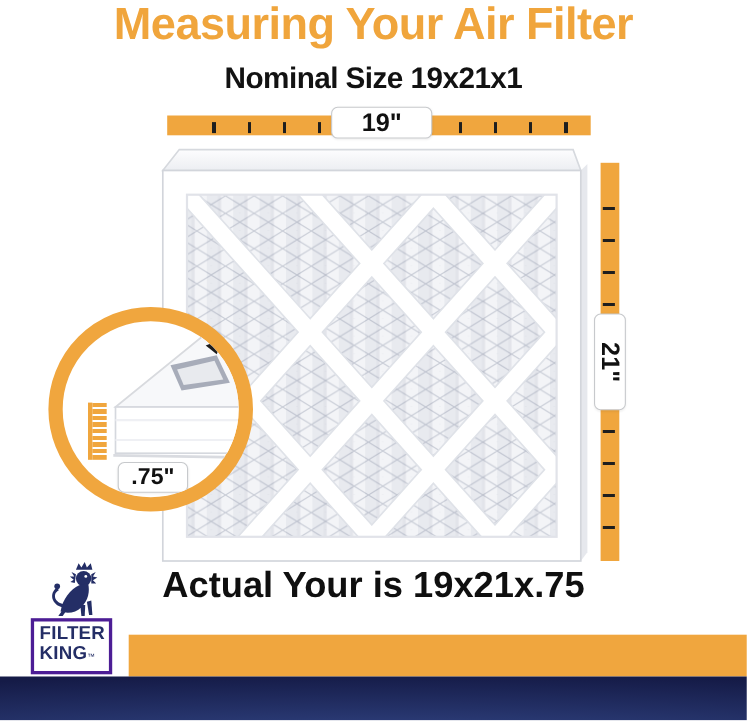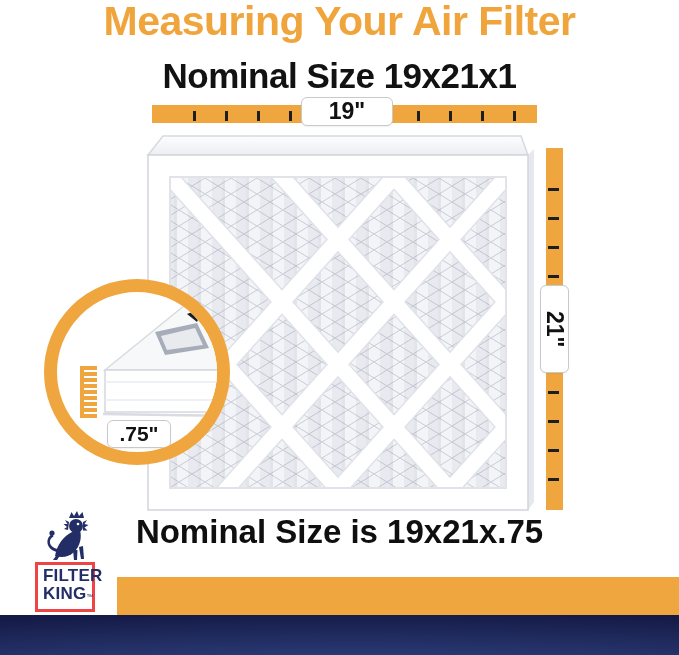--- a/index.html
+++ b/index.html
@@ -7,21 +7,21 @@
   .canvas {
     position:relative; width:679px; height:655px; background:#ffffff;
     overflow:hidden; font-family:Liberation Sans, sans-serif;
   }
   .page-title {
     position:absolute; top:-2px; left:0; right:0; text-align:center;
     font-size:41px; font-weight:700; letter-spacing:-0.5px; color:#F0A53C;
   }
   .nominal {
     position:absolute; top:56px; left:0; right:0; text-align:center;
-    font-size:35px; font-weight:800; letter-spacing:-0.5px; color:#121212;
+    font-size:27px; font-weight:800; letter-spacing:-0.5px; color:#121212;
   }
   .actual {
     position:absolute; top:513px; left:0; right:0; text-align:center;
     font-size:33px; font-weight:800; letter-spacing:0px; color:#0f0f0f;
   }
   
   .h-ruler { position:absolute; left:152px; top:105px; width:385px; height:18px; background:#F0A63E; z-index:2; }
   .h-ruler::after {
     content:""; position:absolute; left:12px; right:12px; top:6px; bottom:2px;
     background:repeating-linear-gradient(90deg, transparent 0 29px, #1e1e1e 29px 32px);
@@ -52,21 +52,21 @@
   .mag-svg { position:absolute; left:0; top:0; width:160px; height:160px; }
   .mini-ruler {
     position:absolute; left:23px; top:74px; width:17px; height:52px;
     background:repeating-linear-gradient(180deg, #F0A63E 0 4px, #ffffff 4px 6px);
     border-left:4px solid #F0A63E;
   }
   
   .logo { position:absolute; left:20px; top:509px; width:90px; z-index:2; }
   .lion { display:block; margin:0 auto 1px auto; }
   .logo-box {
-    width:60px; margin:0 auto; background:#ffffff; border:3px solid #ef4444;
+    width:74px; margin:0 auto; background:#ffffff; border:3px solid #4c1d95;
     padding:2px 5px 3px 5px; color:#242E66; font-weight:800; font-size:17px;
     line-height:18px; letter-spacing:0.2px;
   }
   .logo-box .tm { font-size:7px; font-weight:400; vertical-align:baseline; }
   
   .band-orange { position:absolute; left:117px; top:577px; width:562px; height:38px; background:#F0A63E; }
   .band-blue {
     position:absolute; left:0; top:615px; width:679px; height:40px;
     background:radial-gradient(130% 190% at 52% 185%, #3C53A8 0%, #283770 48%, #151B47 100%);
   }
@@ -147,21 +147,21 @@
       <line x1="48" y1="90" x2="180" y2="90" stroke="#eff0f4" stroke-width="2"></line>
       <line x1="48" y1="108" x2="180" y2="108" stroke="#eff0f4" stroke-width="2"></line>
       <line x1="46" y1="122" x2="180" y2="124" stroke="#d9dbe0" stroke-width="2.5"></line>
     </svg>
     <div class="mini-ruler"></div>
     <div class="mlabel d-label">
       <span>.75"</span>
     </div>
   </div>
 
-  <div class="actual">Nominal Size is 19x21x.75</div>
+  <div class="actual">Actual Your is 19x21x.75</div>
 
   <div class="logo">
     <svg class="lion" width="64" height="52" viewBox="0 0 64 52">
       <g fill="#242E66">
         <path d="M36 9 l2.5 -6 2.5 4 3 -5 2 5 3.5 -4 1.5 6 z"></path>
         <circle cx="43" cy="17" r="7"></circle>
         <path d="M36 13 l-4 -2 2.5 4 -4 0 3.5 3 -3 2 4 1 z"></path>
         <path d="M50 13 l4 -2 -2.5 4 4 1 -4 2.5 3 3 -4.5 0 z"></path>
         <path d="M22 47 C24 35 31 27 39 23 L47 21 C49 29 47 37 41 43 C36 48 29 49 22 47 Z"></path>
         <path d="M40 41 l1 10 3 0 0.5 -10 z"></path>

